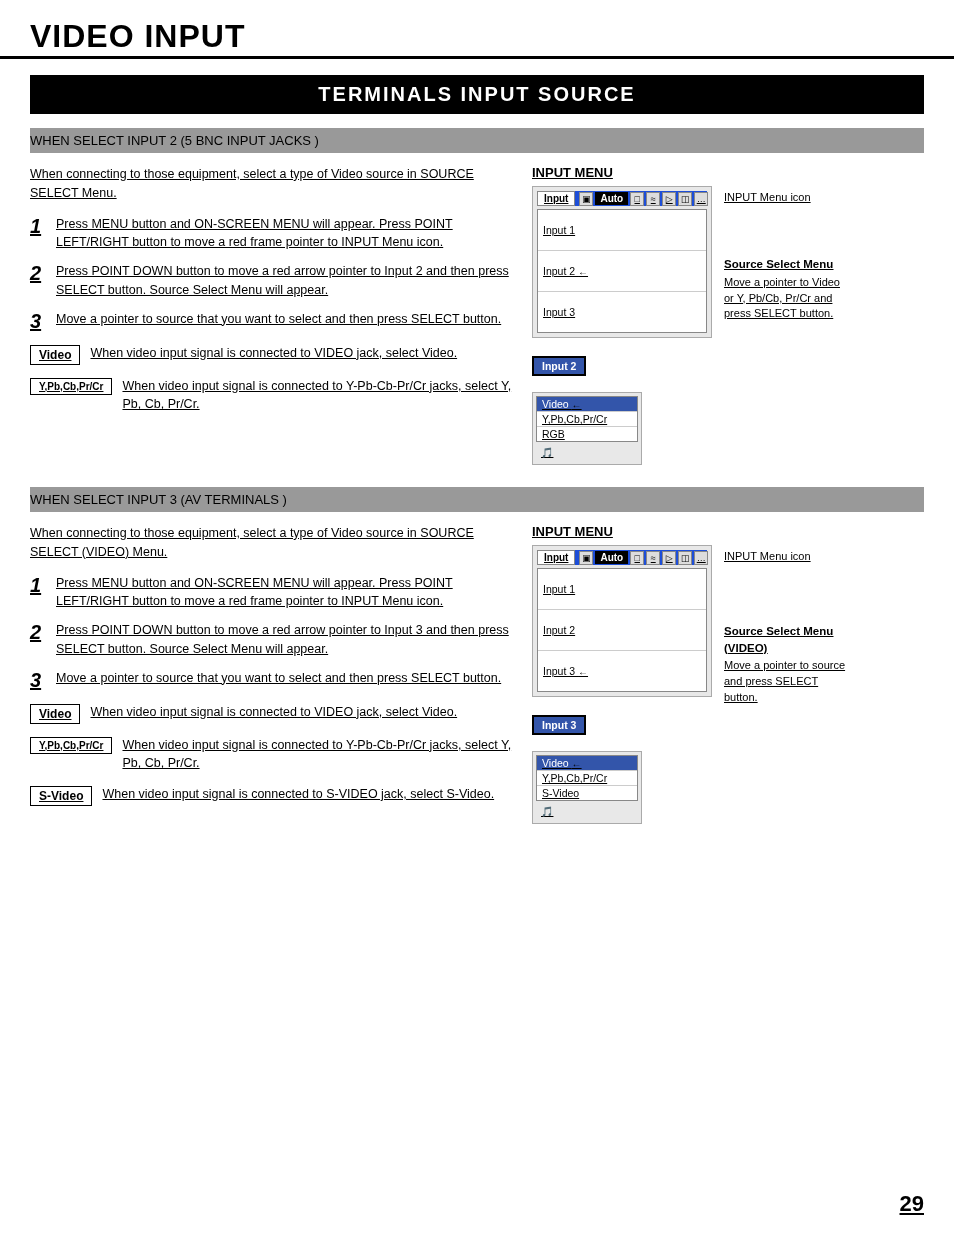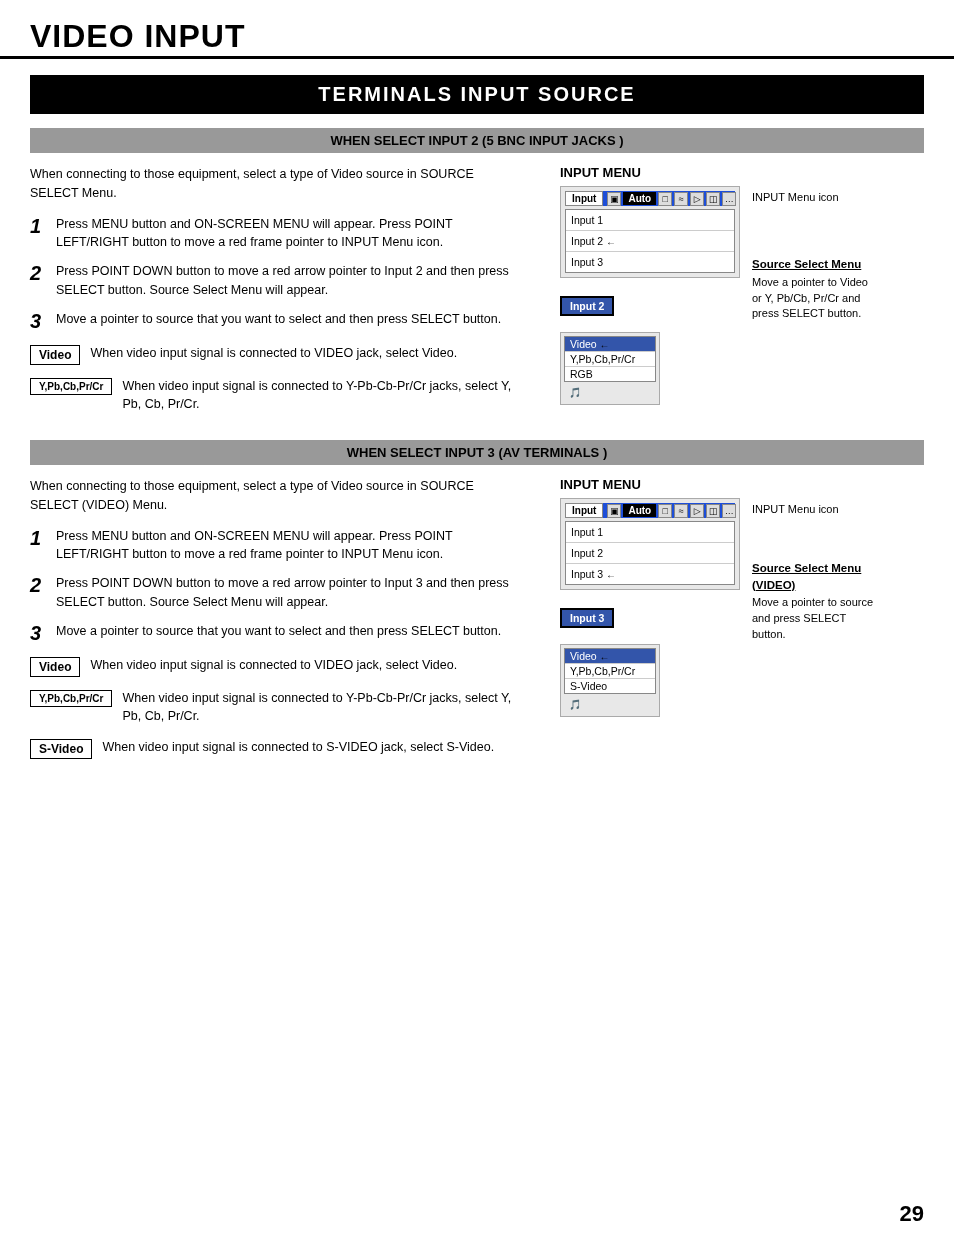--- a/index.html
+++ b/index.html
@@ -45,31 +45,31 @@
     }
 
     
     .subsection {
       margin-bottom: 22px;
     }
 
     .subsection-header {
       background: #999;
       color: #000;
-      font-weight: 700;
+      font-weight: 400;
       font-size: 13px;
-      text-align: center;
       padding: 5px 0;
       margin-bottom: 12px;
     }
 
     
     .two-col {
       display: flex;
-      gap: 40px;
+      gap: 12px;
+      text-decoration: underline;
     }
 
     .left-col {
       flex: 1;
       max-width: 490px;
     }
 
     .right-col {
       width: 320px;
       flex-shrink: 0;
@@ -176,36 +176,36 @@
       align-items: center;
       justify-content: center;
       font-size: 9px;
     }
     .input-rows {
       background: #fff;
       border: 1px solid #888;
     }
     .input-row {
       font-size: 10.5px;
-      padding: 4px 5px;
+      padding: 14px 5px;
       border-bottom: 1px solid #ccc;
     }
     .input-row:last-child {
       border-bottom: none;
     }
     .input-row.highlighted {
       background: #fff;
       position: relative;
     }
 
     
     .source-menu-box {
       border: 1.5px solid #aaa;
       background: #e8e8e8;
-      width: 100px;
+      width: 110px;
       padding: 3px;
       margin-top: 8px;
     }
     .source-rows {
       background: #fff;
       border: 1px solid #888;
     }
     .source-row {
       font-size: 10.5px;
       padding: 1px 5px;
@@ -234,24 +234,25 @@
     .annot-entry strong {
       font-size: 11.5px;
       text-decoration: underline;
       display: block;
       margin-bottom: 2px;
     }
 
     
     .page-number {
       position: absolute;
-      bottom: 8px;
+      bottom: 18px;
       right: 30px;
       font-size: 22px;
       font-weight: 900;
+      text-decoration: underline;
     }
 
     
     .highlight-frame {
       border: 2px solid #000;
       background: #3355aa;
       color: #fff;
       font-size: 10.5px;
       padding: 2px 8px;
       display: inline-block;
@@ -460,21 +461,21 @@
               <div class="source-icon-row">
                 <span style="font-size:10px;">🎵</span>
               </div>
             </div>
           </div>
 
           <div class="annotations-column">
             <div class="annot-entry">
               <span style="font-size:11px;">INPUT Menu icon</span>
             </div>
-            <div class="annot-entry" style="margin-top: 32px;">
+            <div class="annot-entry" style="margin-top: 48px;">
               <strong>Source Select Menu (VIDEO)</strong>
               <span class="annotation-text">Move a pointer to source and press SELECT button.</span>
             </div>
           </div>
         </div>
       </div>
     </div>
   </div>
 
 </div>

